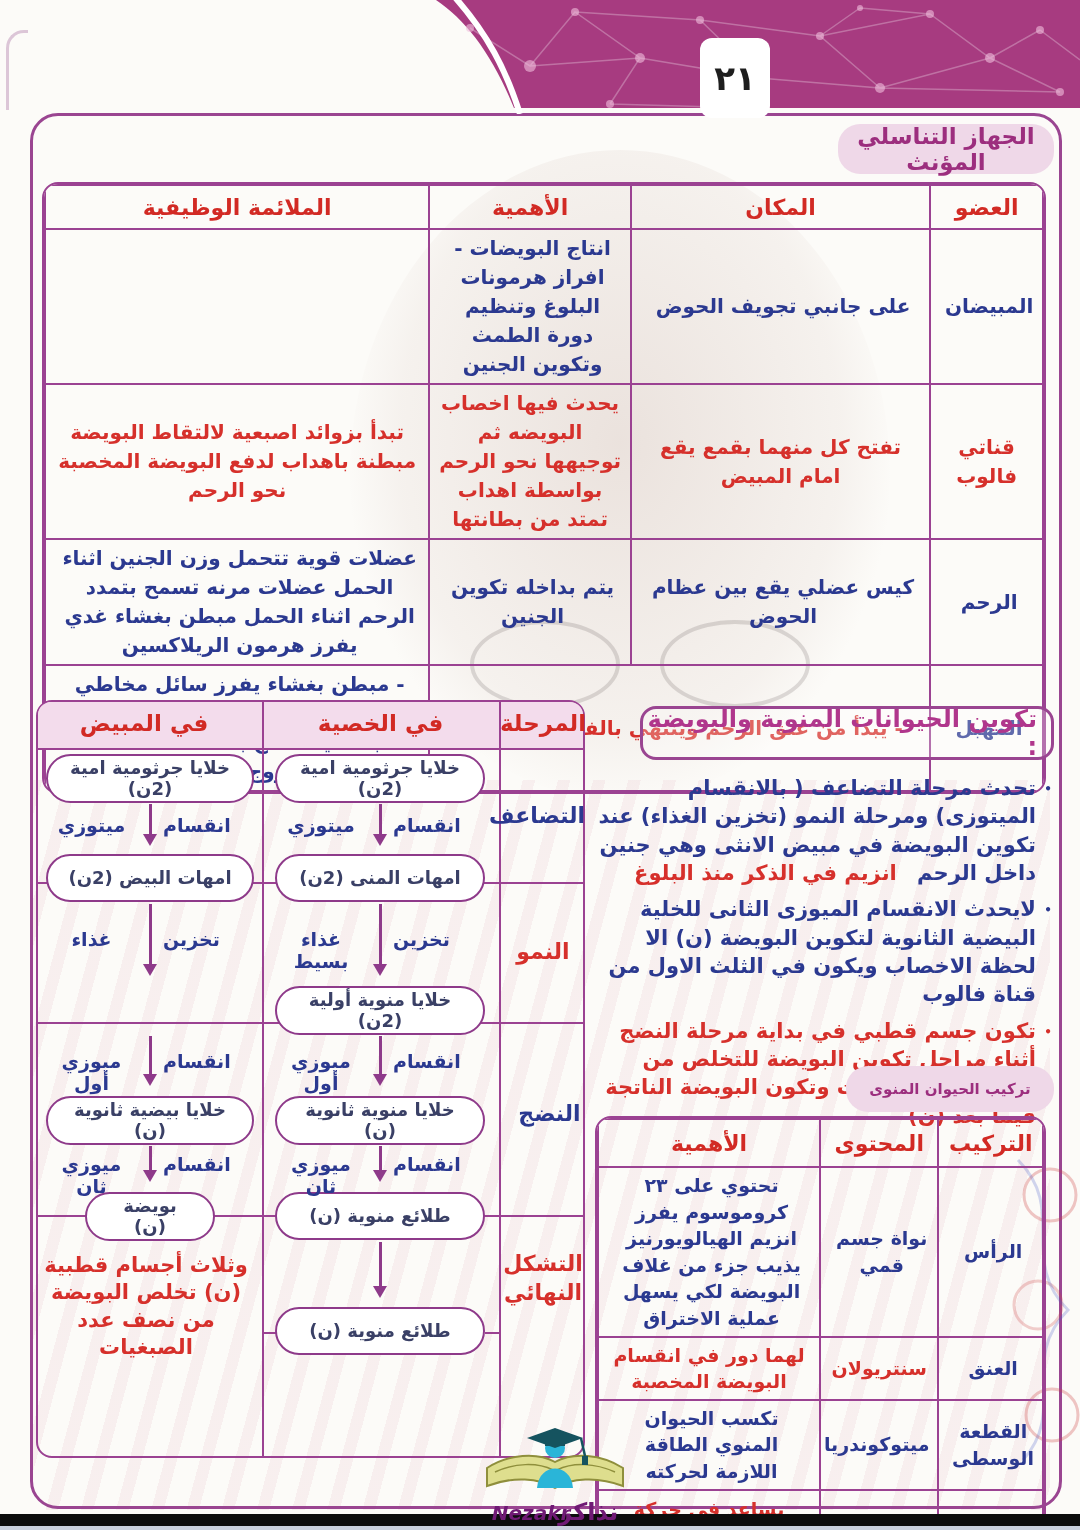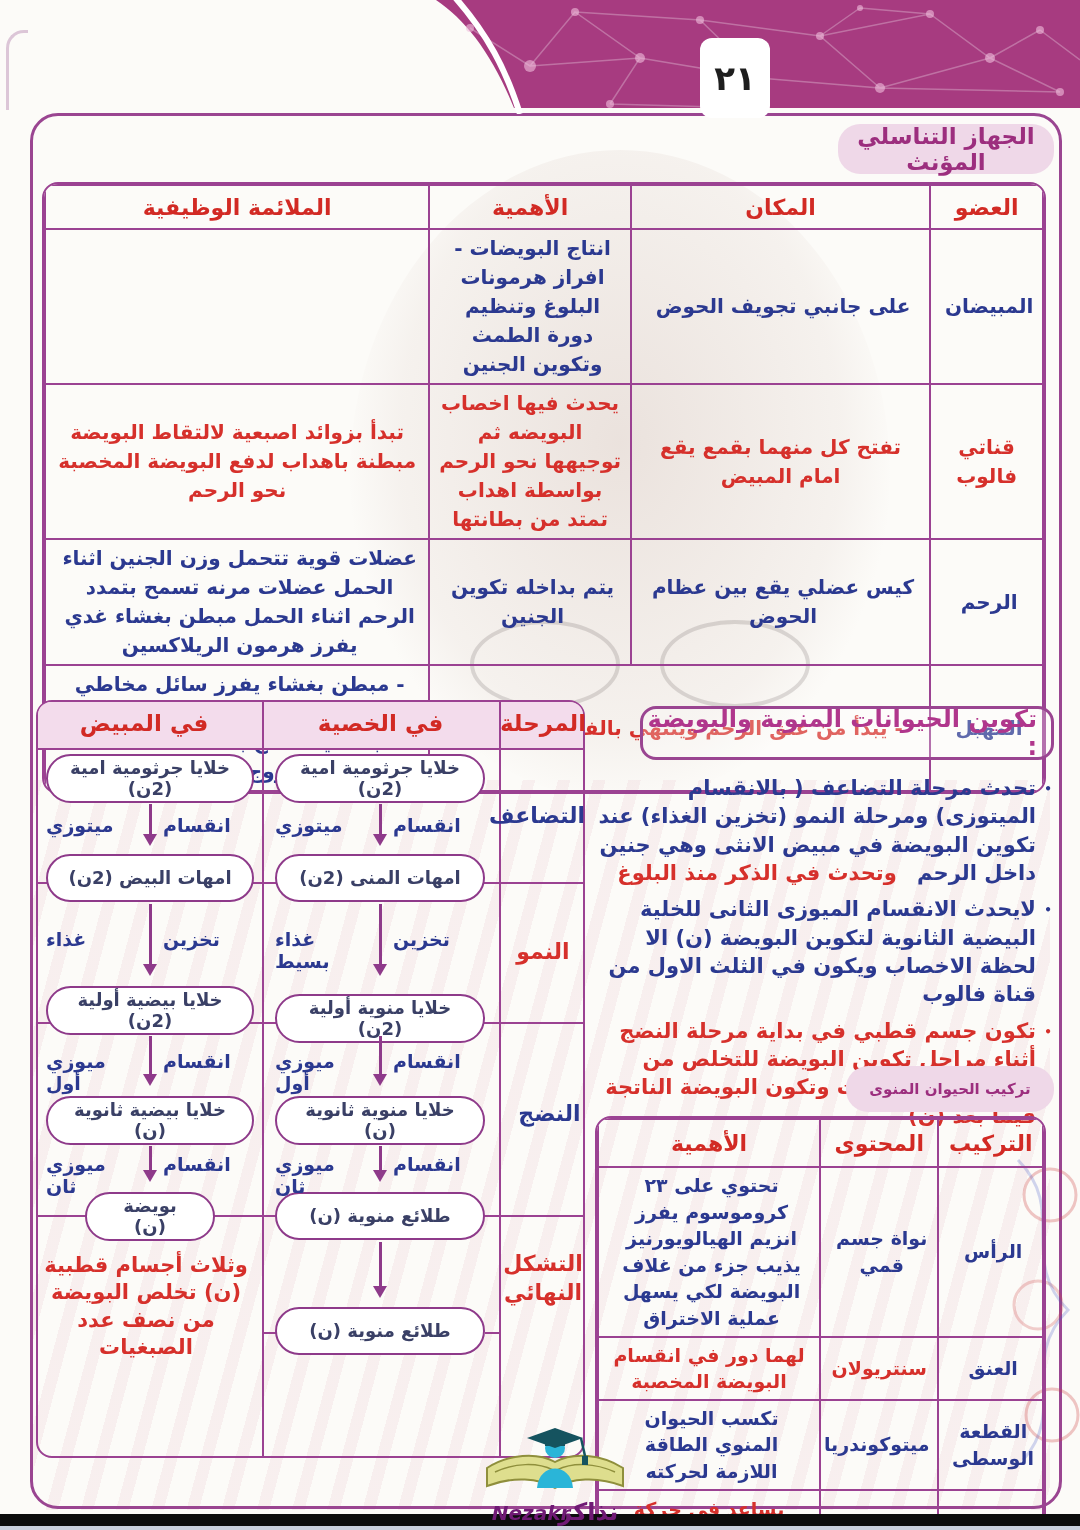--- a/index.html
+++ b/index.html
@@ -61,21 +61,21 @@
   .stub{position:absolute;height:2px;background:#9b4292;}
   .stage{position:absolute;left:463px;width:84px;text-align:center;font-weight:bold;font-size:22px;line-height:1.3;}
   .fpill{position:absolute;background:#fff;border:2.5px solid #8e3a8a;border-radius:26px;
     color:#3a4066;font-weight:bold;font-size:18px;display:flex;align-items:center;justify-content:center;
     text-align:center;min-height:48px;padding:2px 20px;line-height:1.15;}
   .arrow{position:absolute;width:3px;background:#8e3a8a;}
   .arrow i{position:absolute;bottom:-11px;left:-6px;width:0;height:0;border:7.5px solid transparent;border-top:12px solid #8e3a8a;}
   .alabel{position:absolute;display:flex;gap:26px;color:#2b3990;font-weight:bold;font-size:19px;z-index:3;}
   .alabel span{width:calc(50% - 13px);}
   .alabel span:first-child{text-align:left;}
-  .alabel span:last-child{text-align:left;}
+  .alabel span:last-child{text-align:center;}
   .fnote{position:absolute;left:2px;top:550px;width:212px;color:#d6302b;font-weight:bold;
     font-size:21px;text-align:center;line-height:1.3;z-index:3;}
   
   .dna{position:absolute;left:1008px;top:1140px;z-index:1;}
   .logo{position:absolute;left:470px;top:1426px;width:170px;z-index:6;text-align:center;}
   .logo-text{margin-top:-8px;font-weight:bold;color:#701a75;direction:ltr;}
   .logo-en{font-style:italic;font-size:20px;margin-right:-12px;}
   .logo-ar{font-size:24px;}
   .black-band{position:absolute;left:0;top:1514px;width:1080px;height:12px;background:#0d0d0d;z-index:5;}
   .bottom-strip{position:absolute;left:0;top:1526px;width:1080px;height:4px;background:#c9d0de;z-index:5;}
@@ -166,21 +166,21 @@
           </td>
         </tr>
       </tbody>
     </table>
   </div>
 
   <div class="gam-box">تكوين الحيوانات المنوية والبويضة :</div>
   <div class="bullets">
     <div class="bullet">
       <span class="bdot blue">•</span>
-      <span class="blue">تحدث مرحلة التضاعف ( بالانقسام الميتوزى) ومرحلة النمو (تخزين الغذاء) عند تكوين البويضة في مبيض الانثى وهي جنين داخل الرحم </span><span class="red">وتحدث في الذكر منذ البلوغ</span>
+      <span class="blue">تحدث مرحلة التضاعف ( بالانقسام الميتوزى) ومرحلة النمو (تخزين الغذاء) عند تكوين البويضة في مبيض الانثى وهي جنين داخل الرحم </span><span class="red">انزيم في الذكر منذ البلوغ</span>
     </div>
     <div class="bullet">
       <span class="bdot blue">•</span>
       <span class="blue">لايحدث الانقسام الميوزى الثانى للخلية البيضية الثانوية لتكوين البويضة (ن) الا لحظة الاخصاب ويكون في الثلث الاول من قناة فالوب</span>
     </div>
     <div class="bullet">
       <span class="bdot red">•</span>
       <span class="red">تكون جسم قطبي في بداية مرحلة النضج أثناء مراحل تكوين البويضة للتخلص من نصف عدد الصبغيات وتكون البويضة الناتجة فيما بعد (ن)</span>
     </div>
   </div>
@@ -216,21 +216,20 @@
         <span>ميتوزي</span>
     </div>
     <div class="fpill" style="left:8px;top:152px;width:208px">امهات البيض (2ن)</div>
     <div class="arrow" style="left:111px;top:202px;height:68px">
         <i></i>
       </div>
     <div class="alabel" style="left:8px;top:226px;width:208px" dir="rtl">
       <span>تخزين</span>
         <span>غذاء</span>
     </div>
-    <div class="fpill" style="left:8px;top:284px;width:208px">خلايا بيضية أولية (2ن)</div>
     <div class="arrow" style="left:111px;top:334px;height:46px">
         <i></i>
       </div>
     <div class="alabel" style="left:8px;top:348px;width:208px" dir="rtl">
       <span>انقسام</span>
         <span>ميوزي أول</span>
     </div>
     <div class="fpill" style="left:8px;top:394px;width:208px">خلايا بيضية ثانوية (ن)</div>
     <div class="arrow" style="left:111px;top:444px;height:32px">
         <i></i>
@@ -251,21 +250,21 @@
         <span>ميتوزي</span>
     </div>
     <div class="fpill" style="left:237px;top:152px;width:210px">امهات المنى (2ن)</div>
     <div class="arrow" style="left:341px;top:202px;height:68px">
         <i></i>
       </div>
     <div class="alabel" style="left:237px;top:226px;width:210px" dir="rtl">
       <span>تخزين</span>
         <span>غذاء بسيط</span>
     </div>
-    <div class="fpill" style="left:237px;top:292px;width:210px">خلايا منوية أولية (2ن)</div>
+    <div class="fpill" style="left:237px;top:284px;width:210px">خلايا منوية أولية (2ن)</div>
     <div class="arrow" style="left:341px;top:334px;height:46px">
         <i></i>
       </div>
     <div class="alabel" style="left:237px;top:348px;width:210px" dir="rtl">
       <span>انقسام</span>
         <span>ميوزي أول</span>
     </div>
     <div class="fpill" style="left:237px;top:394px;width:210px">خلايا منوية ثانوية (ن)</div>
     <div class="arrow" style="left:341px;top:444px;height:32px">
         <i></i>

